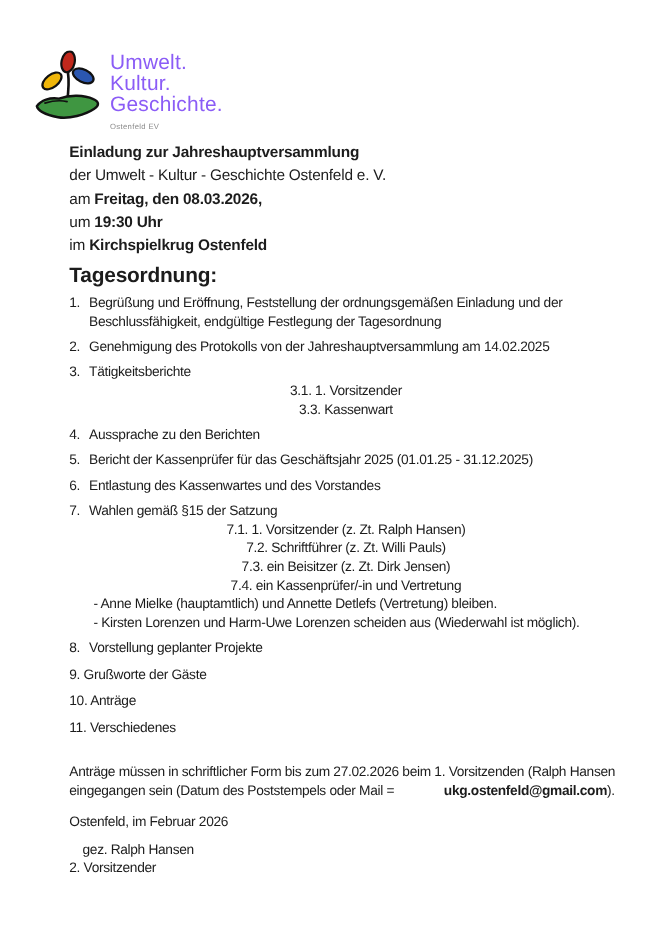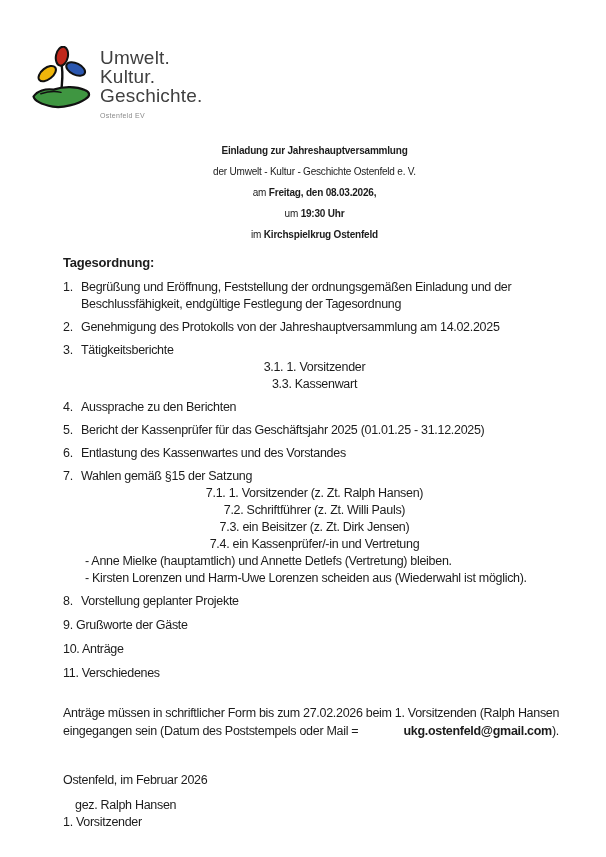--- a/index.html
+++ b/index.html
@@ -15,43 +15,43 @@
     line-height:17px;
     box-sizing:border-box;
     padding:46px 40px 0 63px;
   }
   
   .logo-row{display:flex;align-items:flex-start;margin-left:-35px;}
   .logo-icon{width:66px;height:68px;flex:none;}
   .logo-text{margin-left:6px;margin-top:2px;}
   .logo-line{
     font-size:19px;line-height:19px;letter-spacing:0.2px;
-    color:#404040;font-weight:normal;
+    color:#8b5cf6;font-weight:normal;
   }
   .logo-sub{font-size:7px;letter-spacing:0.3px;color:#8a8a8a;margin-top:2px;}
   
-  .title-block{text-align:center;margin-top:16px;font-size:10px;line-height:21px;letter-spacing:-0.2px;}
+  .title-block{margin-top:4px;font-size:14px;line-height:21px;letter-spacing:-0.2px;}
   .title-line b{font-weight:bold;}
   
   .agenda-heading{
-    font-weight:bold;font-size:13px;line-height:20px;
+    font-weight:bold;font-size:19px;line-height:20px;
     margin-top:8px;letter-spacing:-0.2px;
   }
   .agenda-list{margin-top:3px;}
   .agenda-item{line-height:17px;}
   .agenda-item.main{display:flex;margin-top:6px;}
   .agenda-item.main .num{flex:none;width:18px;}
   .agenda-item.main .txt{max-width:452px;}
   .agenda-item.sub{margin-top:0;text-align:center;}
   .agenda-item.dash{margin-top:0;padding-left:22px;}
   .agenda-item.plain{margin-top:7px;}
   
   .notes{margin-top:22px;width:523px;line-height:18px;}
   .notes b{font-weight:bold;letter-spacing:-0.3px;margin-left:42px;}
-  .closing-place{margin-top:32px;}
+  .closing-place{margin-top:11px;}
   .closing-sig{margin-top:8px;margin-left:12px;}
   .closing-role{margin-top:0;}
 </style>
 </head>
 <body>
 
 <div class="page">
 
   <div class="logo-row">
     <svg class="logo-icon" viewBox="0 0 72 74">
@@ -135,15 +135,15 @@
       <div class="agenda-item plain">11. Verschiedenes</div>
     </div>
 
   <div class="notes">
     <span>Anträge müssen in schriftlicher Form bis zum 27.02.2026 beim 1. Vorsitzenden (Ralph Hansen</span><br>
     <span>eingegangen sein (Datum des Poststempels oder Mail = </span><b>ukg.ostenfeld@gmail.com</b><span>).</span>
   </div>
 
   <div class="closing-place">Ostenfeld, im Februar 2026</div>
   <div class="closing-sig">gez. Ralph Hansen</div>
-  <div class="closing-role">1. Vorsitzender</div>
+  <div class="closing-role">2. Vorsitzender</div>
 
 </div>
 
 </body></html>

